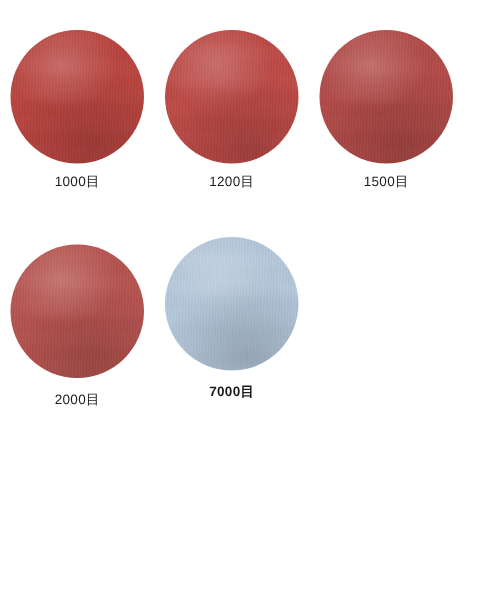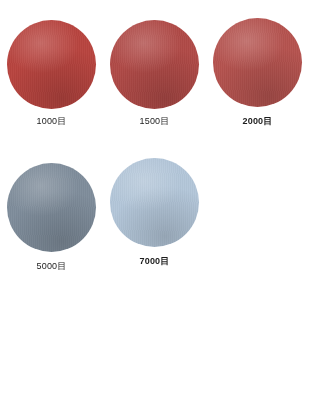--- a/index.html
+++ b/index.html
@@ -92,42 +92,42 @@
 <div class="sheet">
   <div class="grid">
 
     <div class="cell row1">
       <div class="disc-wrap">
         <div class="disc" style="background-color: rgb(184, 68, 63);"></div>
       </div>
       <div class="label" style="color: rgb(28, 28, 28);">1000目</div>
     </div>
 
+    <div class="cell row1">
+      <div class="disc-wrap">
+        <div class="disc" style="background-color: rgb(188, 74, 70);"></div>
+      </div>
+      <div class="label" style="color: rgb(28, 28, 28);">1200目</div>
+    </div>
 
     <div class="cell row1">
       <div class="disc-wrap">
         <div class="disc" style="background-color: rgb(176, 74, 71);"></div>
       </div>
       <div class="label" style="color: rgb(28, 28, 28);">1500目</div>
     </div>
 
     <div class="cell row2">
       <div class="disc-wrap">
         <div class="disc" style="background-color: rgb(181, 83, 79);"></div>
       </div>
-      <div class="label" style="color: rgb(28, 28, 28); font-weight: bold;">2000目</div>
+      <div class="label" style="color: rgb(28, 28, 28);">2000目</div>
     </div>
 
 
-    <div class="cell row2">
-      <div class="disc-wrap">
-        <div class="disc" style="background-color: rgb(127, 141, 155);"></div>
-      </div>
-      <div class="label" style="color: rgb(28, 28, 28);">5000目</div>
-    </div>
 
     <div class="cell row3">
       <div class="disc-wrap">
         <div class="disc" style="background-color: rgb(179, 198, 217);"></div>
       </div>
       <div class="label" style="color: rgb(28, 28, 28); font-weight: bold;">7000目</div>
     </div>
 
     <div class="cell row3 empty"></div>
     <div class="cell row3 empty"></div>

